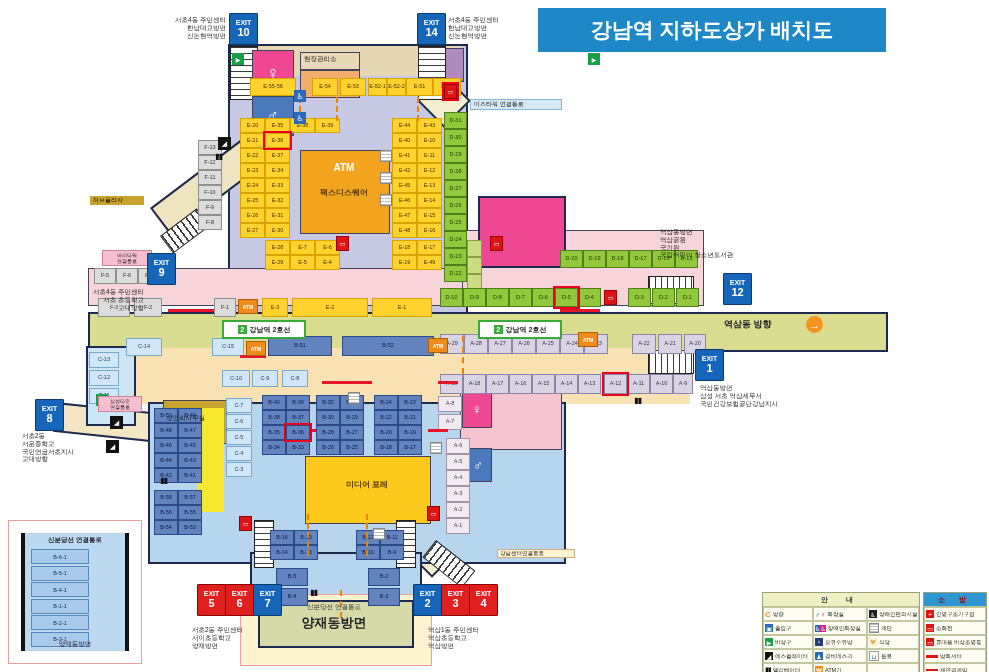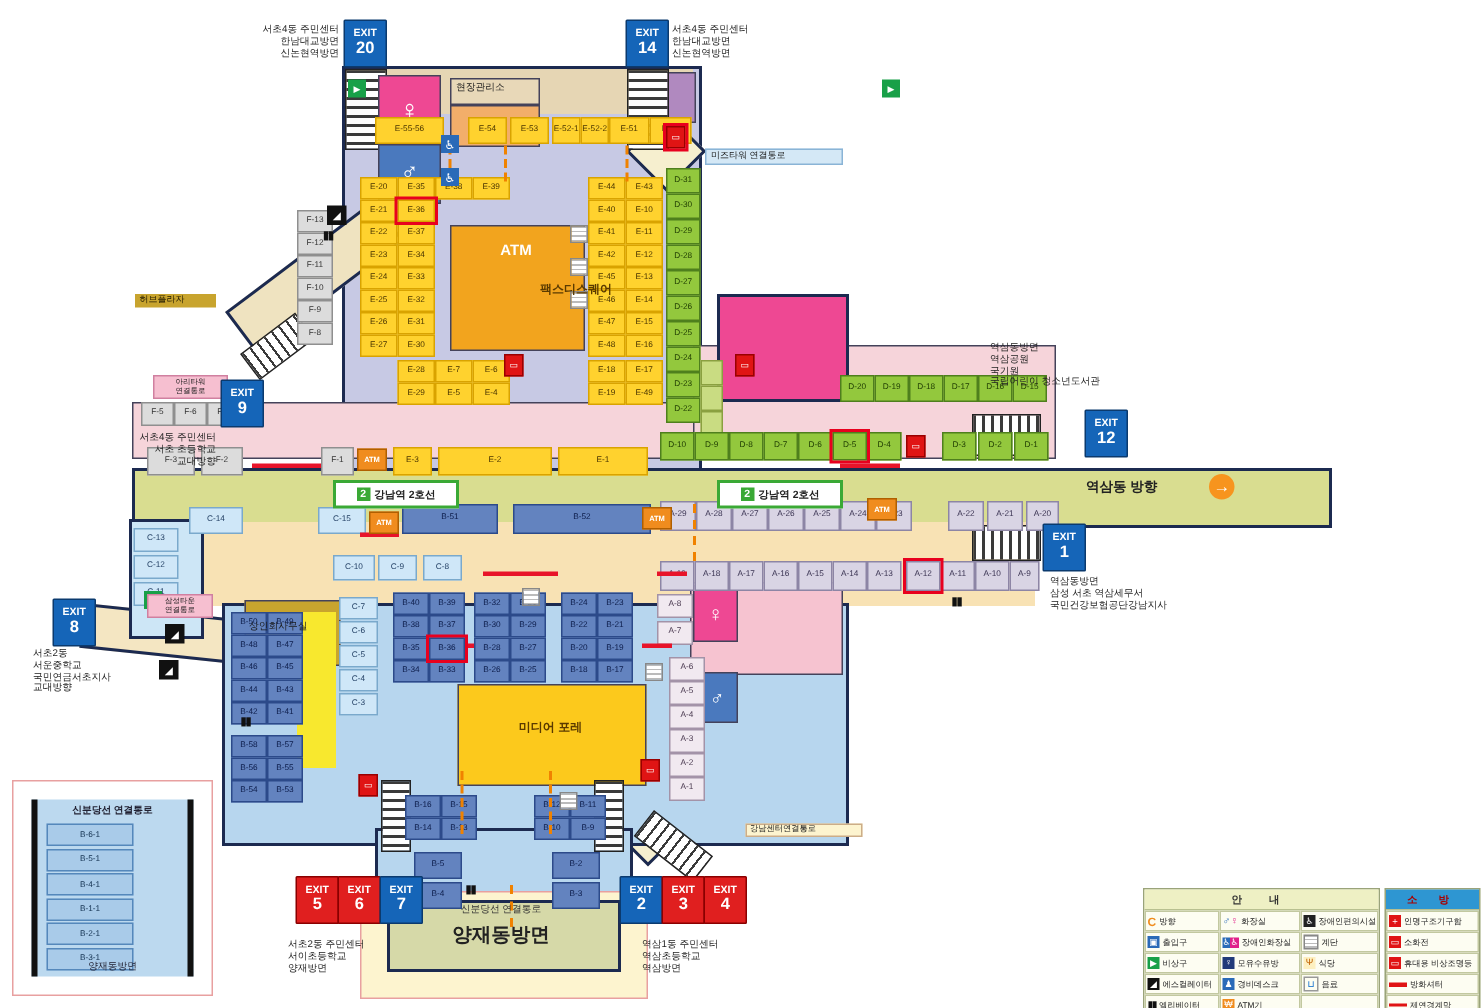--- a/index.html
+++ b/index.html
@@ -70,20 +70,21 @@
   #inset .bar{position:absolute;top:0;width:4px;height:118px;background:#111;}
   #inset .t{position:absolute;left:0;top:3px;width:100%;text-align:center;font-size:6.5px;font-weight:bold;color:#223;}
   #inset .f{position:absolute;left:0;bottom:2px;width:100%;text-align:center;font-size:6.5px;color:#223;}
   #inset .icell{position:absolute;left:10px;width:56px;height:13px;background:#a9cbe9;border:1px solid #5588bb;
                 font-size:5.5px;color:#12304f;display:flex;align-items:center;justify-content:center;}
 </style>
 </head>
 <body>
 
 <div id="canvas">
+  <div id="title">강남역 지하도상가 배치도</div>
   <div id="map-root">
       <div class="zone bd2" style="left: 228px; top: 44px; width: 236px; height: 266px; background: rgb(199, 201, 228);"></div>
       <div class="zone" style="left: 230px; top: 46px; width: 232px; height: 30px; background: rgb(230, 214, 180);"></div>
       <div class="zone bd2" style="left: 150px; top: 208px; width: 120px; height: 30px; background: rgb(239, 227, 192); transform: rotate(-37deg); transform-origin: left top;"></div>
       <div class="zone bd2" style="left: 56px; top: 402px; width: 120px; height: 26px; background: rgb(244, 230, 194); transform: rotate(6deg); transform-origin: left top;"></div>
       <div class="zone bd2" style="left: 444px; top: 74px; width: 34px; height: 34px; background: rgb(246, 239, 207); transform: rotate(45deg); transform-origin: left top;"></div>
       <div class="zone bd2" style="left: 432px; top: 524px; width: 34px; height: 34px; background: rgb(246, 239, 207); transform: rotate(45deg); transform-origin: left top;"></div>
       <div class="zone bd1" style="left: 88px; top: 268px; width: 380px; height: 36px; background: rgb(246, 212, 218);"></div>
       <div class="zone bd1" style="left: 462px; top: 230px; width: 240px; height: 74px; background: rgb(246, 212, 218);"></div>
       <div class="zone bd2" style="left: 478px; top: 196px; width: 84px; height: 68px; background: rgb(238, 72, 147);"></div>
@@ -349,21 +350,21 @@
       <div class="icon" style="left: 380px; top: 194px; width: 10px; height: 10px; background: repeating-linear-gradient(0deg, rgb(187, 187, 187) 0px, rgb(187, 187, 187) 1px, rgb(255, 255, 255) 1px, rgb(255, 255, 255) 3px); border: 1px solid rgb(136, 136, 136);"></div>
       <div class="lbl tag-blue" style="left: 470px; top: 99px; width: 84px;">미즈타워 연결통로</div>
       <div class="lbl tag-pink" style="left: 102px; top: 250px; width: 44px;">아리타워
 연결통로</div>
       <div class="lbl tag-pink" style="left: 98px; top: 396px; width: 38px;">삼성타운
 연결통로</div>
       <div class="lbl tag-khaki" style="left: 90px; top: 196px; width: 48px;">허브플라자</div>
       <div class="lbl plain-label" style="left: 304px; top: 55px; width: 56px;">현장관리소</div>
       <div class="lbl tag-pale" style="left: 497px; top: 549px; width: 72px;">강남센터연결통로</div>
       <div class="lbl atm-big" style="left: 302px; top: 162px; width: 84px;">ATM</div>
-      <div class="lbl block-label" style="left: 302px; top: 188px; width: 84px; padding-left: 40px;">팩스디스퀘어</div>
+      <div class="lbl block-label" style="left: 302px; top: 188px; width: 84px;">팩스디스퀘어</div>
       <div class="lbl block-label" style="left: 307px; top: 480px; width: 120px;">미디어 포레</div>
       <div class="lbl plain-label" style="left: 166px; top: 414px; width: 58px;">상인회사무실</div>
       <div class="lbl dir-label" style="left: 724px; top: 319px; width: 80px;">역삼동 방향</div>
       <div class="lbl small-center" style="left: 260px; top: 603px; width: 148px;">신분당선 연결통로</div>
       <div class="lbl big-center" style="left: 260px; top: 615px; width: 148px;">양재동방면</div>
       <div class="lbl desc" style="left: 120px; top: 16px; width: 106px; text-align: right;">서초4동 주민센터
 한남대교방면
 신논현역방면</div>
       <div class="lbl desc" style="left: 448px; top: 16px; width: 110px;">서초4동 주민센터
 한남대교방면
@@ -392,21 +393,21 @@
         <span class="sq">2</span>
         <span>강남역 2호선</span>
       </div>
       <div class="line2" style="left: 478px; top: 320px;">
         <span class="sq">2</span>
         <span>강남역 2호선</span>
       </div>
       <div class="arrow-circ" style="left: 806px; top: 316px;">→</div>
       <div class="exit blue" style="left: 229px; top: 13px;">
         <div class="w">EXIT</div>
-        <div class="n">20</div>
+        <div class="n">10</div>
       </div>
       <div class="exit blue" style="left: 417px; top: 13px;">
         <div class="w">EXIT</div>
         <div class="n">14</div>
       </div>
       <div class="exit blue" style="left: 147px; top: 253px;">
         <div class="w">EXIT</div>
         <div class="n">9</div>
       </div>
       <div class="exit blue" style="left: 35px; top: 399px;">

